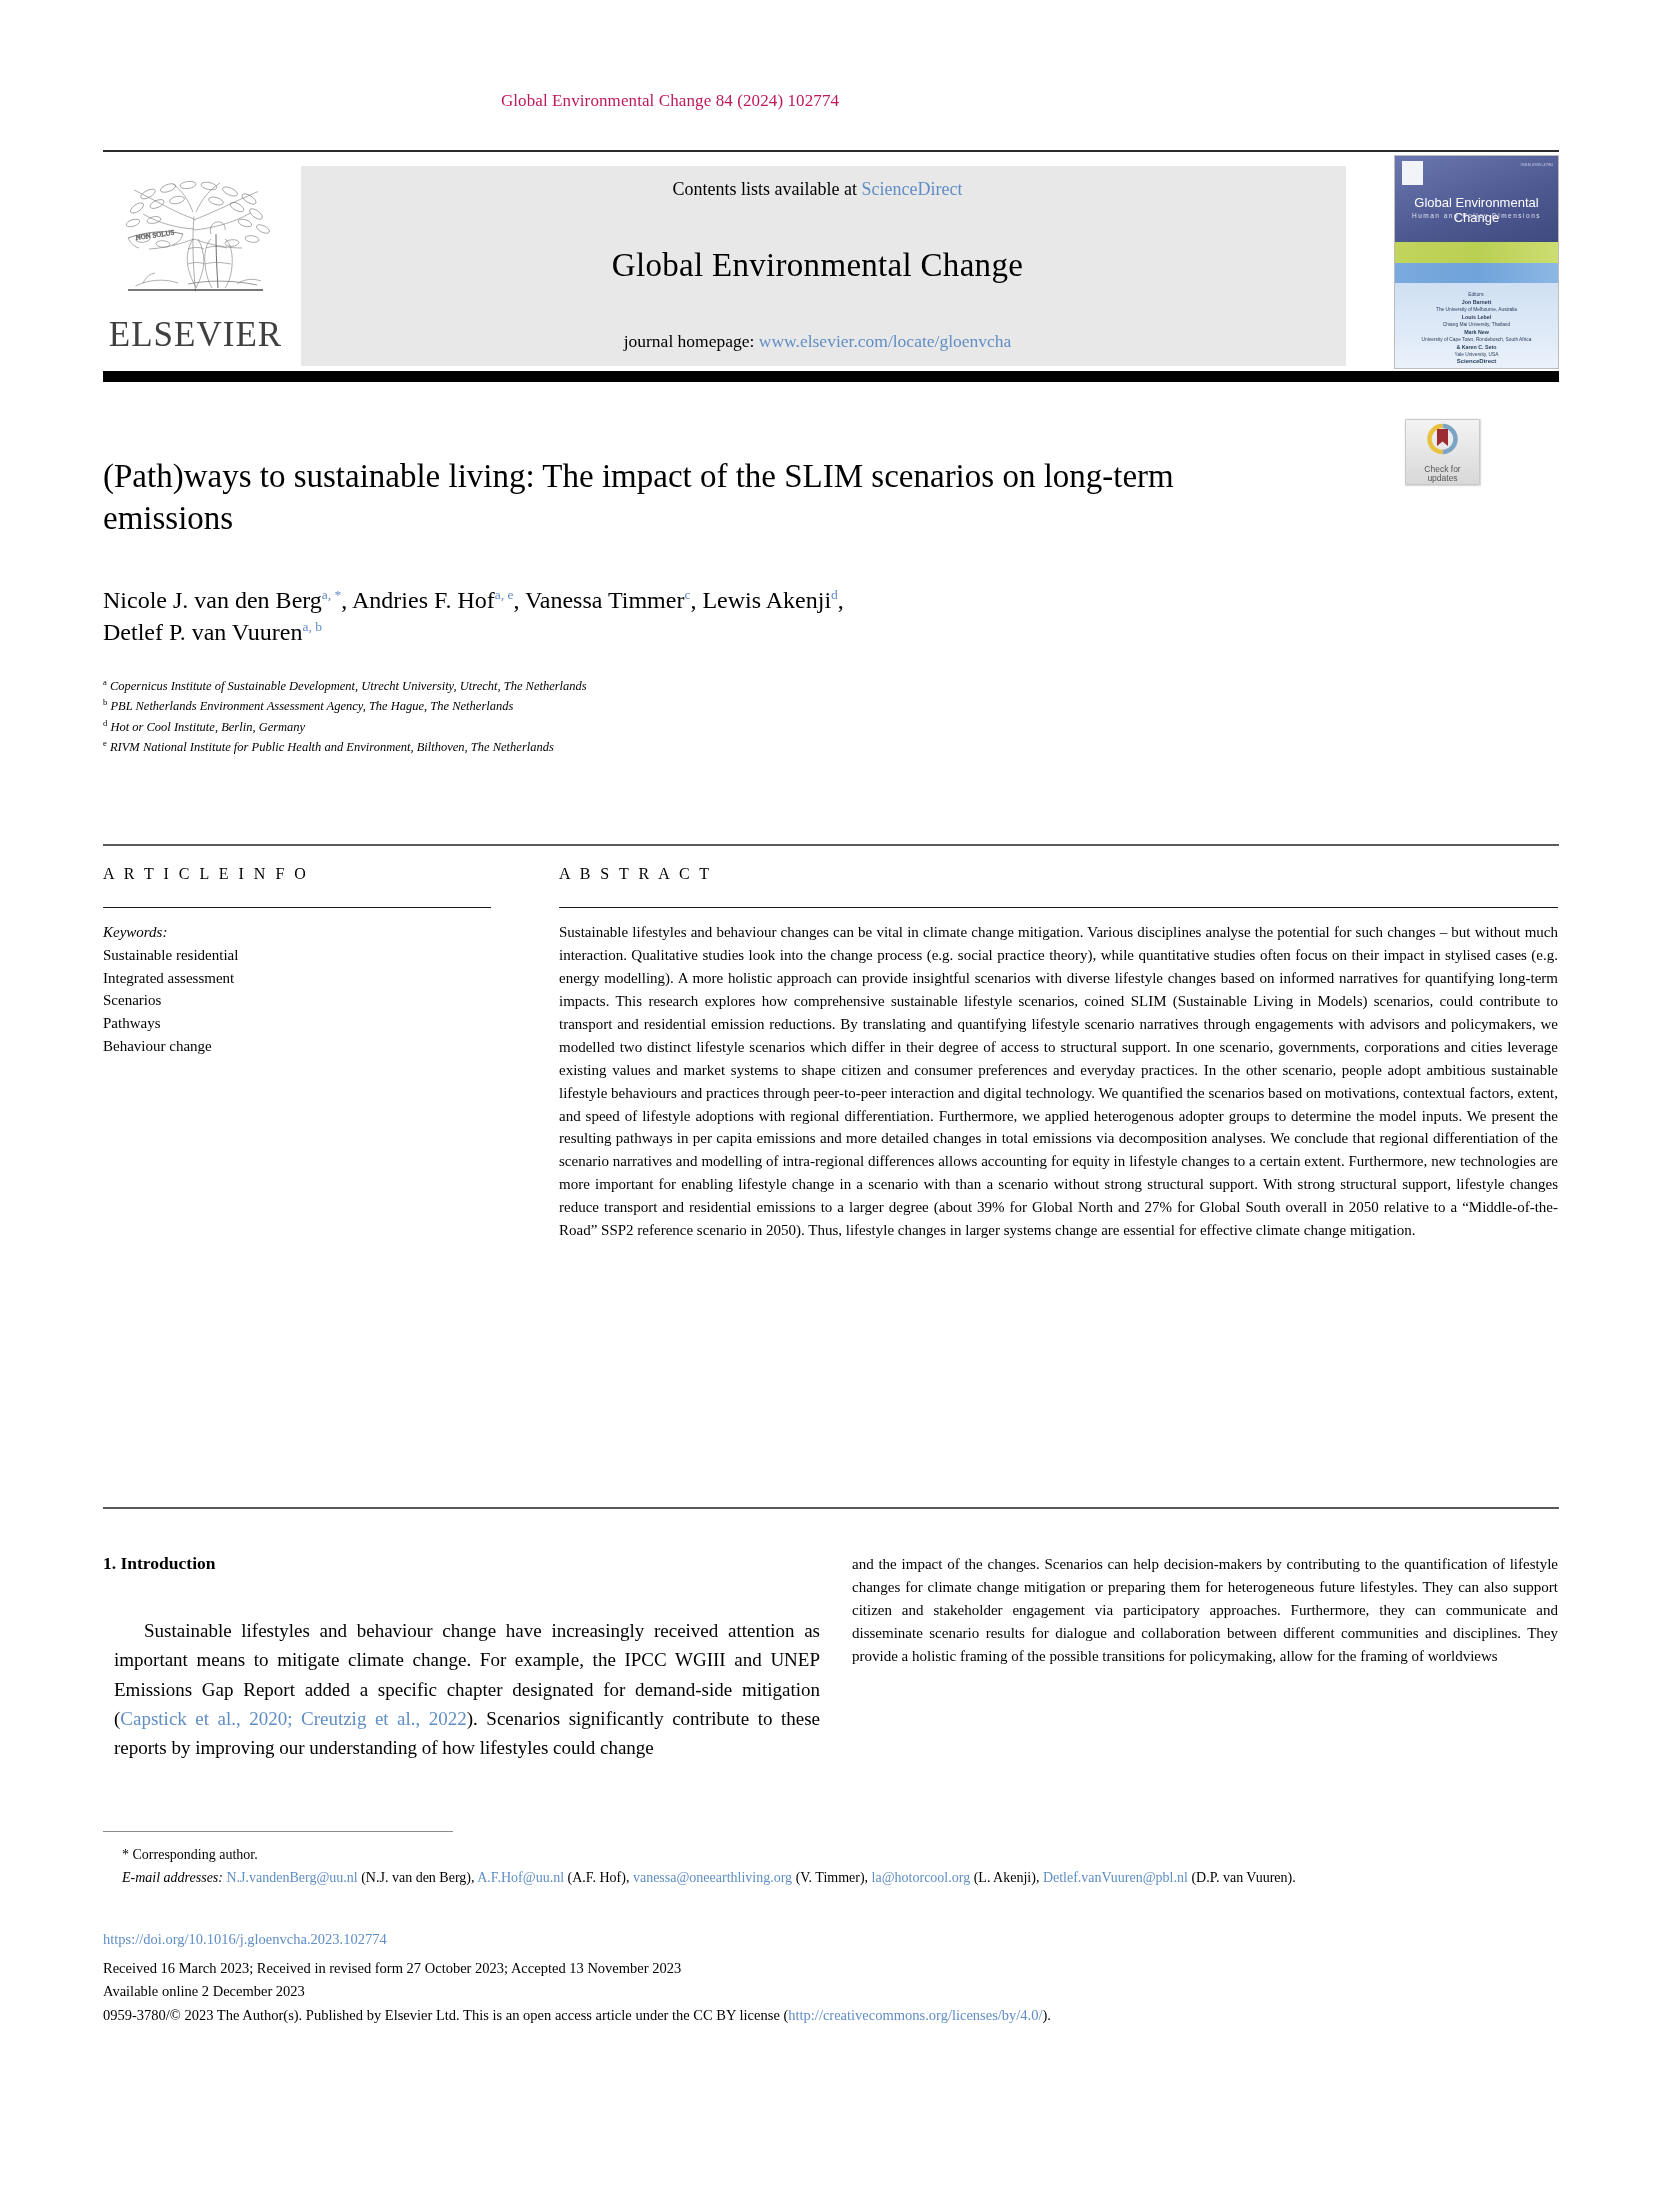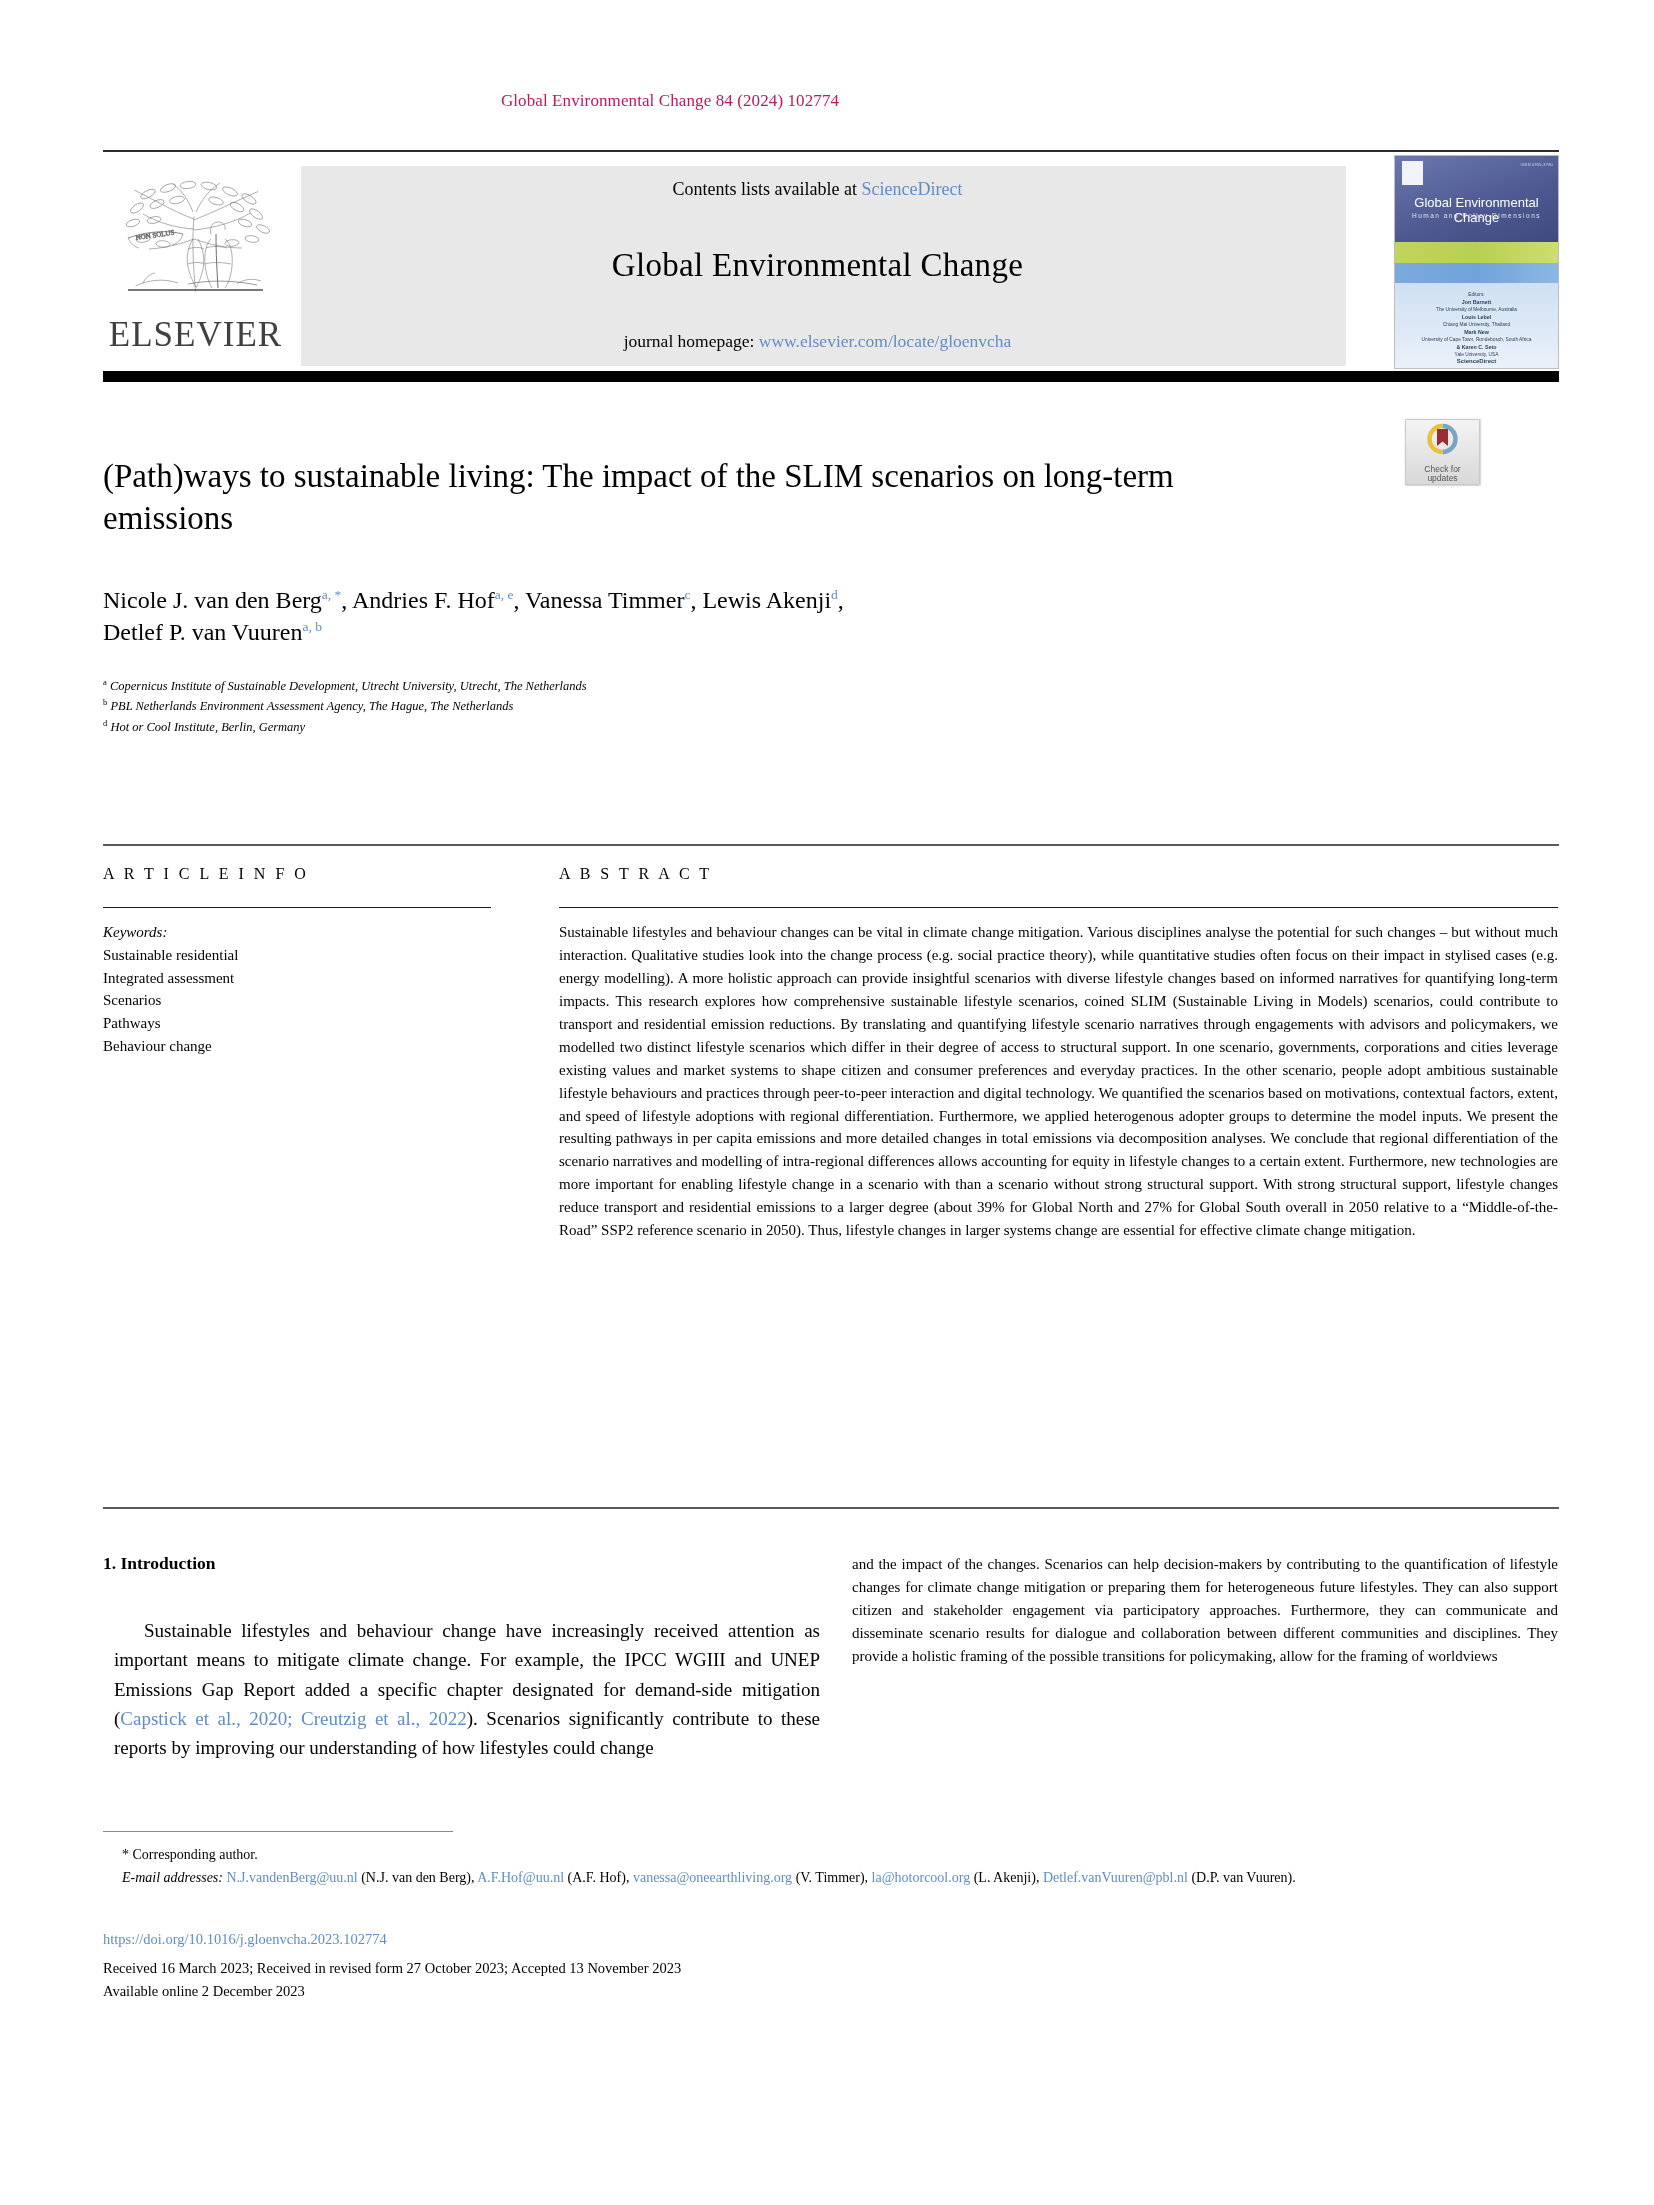--- a/index.html
+++ b/index.html
@@ -317,20 +317,21 @@
     <span>Andries F. Hof</span><sup>a, e</sup>,
     <span>Vanessa Timmer</span><sup>c</sup>,
     <span>Lewis Akenji</span><sup>d</sup>,<br>
     <span>Detlef P. van Vuuren</span><sup>a, b</sup>
   </div>
 
   <div class="affils">
     <div><sup>a</sup> <span>Copernicus Institute of Sustainable Development, Utrecht University, Utrecht, The Netherlands</span></div>
     <div><sup>b</sup> <span>PBL Netherlands Environment Assessment Agency, The Hague, The Netherlands</span></div>
     <div><sup>d</sup> <span>Hot or Cool Institute, Berlin, Germany</span></div>
+    <div><sup>e</sup> <span>RIVM National Institute for Public Health and Environment, Bilthoven, The Netherlands</span></div>
   </div>
 
   <div class="rule-grey"></div>
 
   <div class="ainfo-head">A R T I C L E  I N F O</div>
   <div class="abs-head">A B S T R A C T</div>
   <div class="ainfo-rule"></div>
   <div class="abs-rule"></div>
 
   <div class="keywords">
@@ -359,16 +360,17 @@
       <em>E-mail addresses:</em>
       <span class="lnk">N.J.vandenBerg@uu.nl</span><span> (N.J. van den Berg), </span><span class="lnk">A.F.Hof@uu.nl</span><span> (A.F. Hof), </span><span class="lnk">vanessa@oneearthliving.org</span><span> (V. Timmer), </span><span class="lnk">la@hotorcool.org</span><span> (L. Akenji), </span><span class="lnk">Detlef.vanVuuren@pbl.nl</span><span> (D.P. van Vuuren).</span>
     </div>
   </div>
 
   <div class="doi">https://doi.org/10.1016/j.gloenvcha.2023.102774</div>
 
   <div class="pubinfo">
     <div>Received 16 March 2023; Received in revised form 27 October 2023; Accepted 13 November 2023</div>
     <div>Available online 2 December 2023</div>
+    <div><span>0959-3780/© 2023 The Author(s).  Published by Elsevier Ltd.  This is an open access article under the CC BY license (</span><span class="lnk">http://creativecommons.org/licenses/by/4.0/</span><span>).</span></div>
   </div>
 
 </div>
 
 
 </body></html>

